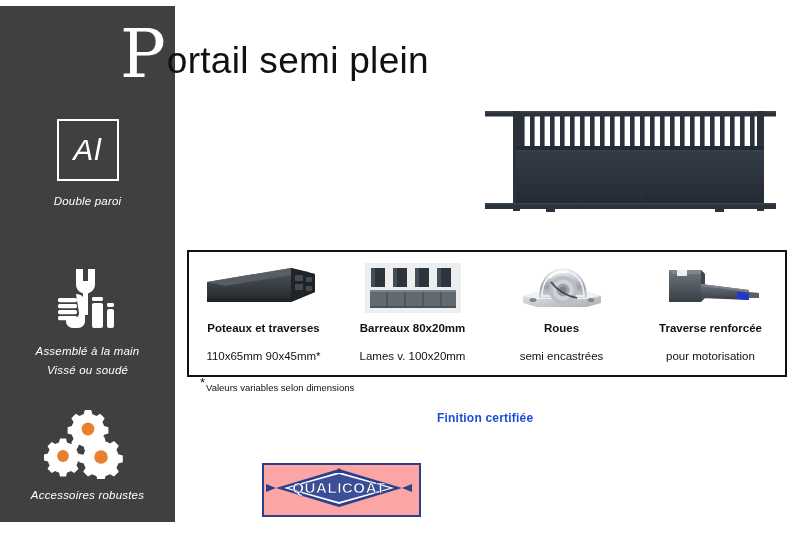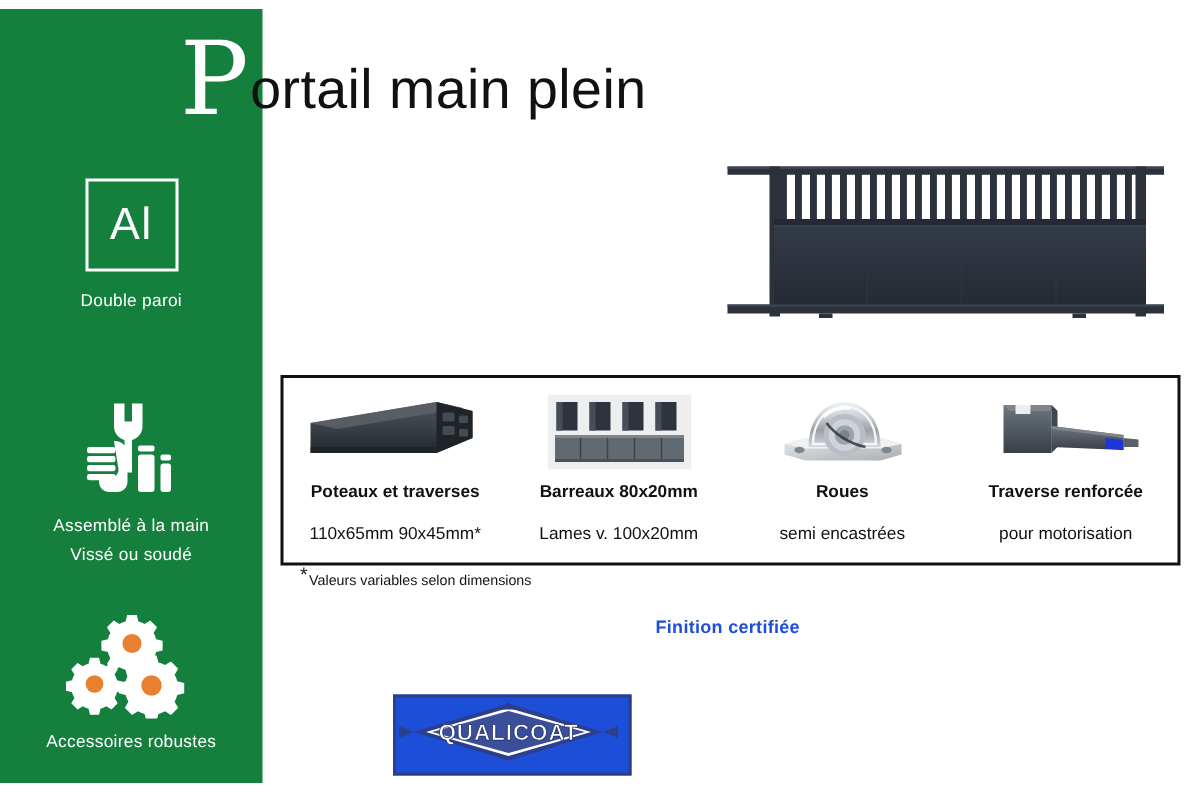--- a/index.html
+++ b/index.html
@@ -14,22 +14,23 @@
     position:absolute; inset:0;
     background:#ffffff;
     overflow:hidden;
   }
 
   
   .sidebar{
     position:absolute;
     left:0; top:6px;
     width:175px; height:516px;
-    background:#15803d;
+    background:#404040;
     z-index:1;
+    font-style:italic;
   }
   .side-feature{
     position:absolute;
     left:0; width:175px;
     text-align:center;
     color:#ffffff;
   }
   .side-feature .ic{
     height:72px;
     display:flex;align-items:center;justify-content:center;
@@ -161,21 +162,21 @@
     color:#1d4ed8;
     letter-spacing:.2px;
   }
 
   
   .qualicoat{
     position:absolute;
     left:262px; top:463px;
     width:155px; height:50px;
     border:2px solid #2b3f8c;
-    background:#1d4ed8;
+    background:#fca5a5;
     z-index:2;
   }
   .qualimarine{
     position:absolute;
     left:560px; top:466px;
     width:150px; height:44px;
     z-index:2;
   }
 
   svg{display:block;}
@@ -241,21 +242,21 @@
             <circle cx="59" cy="48" r="6.8" fill="#e8802f"></circle>
           </g>
         </svg>
       </div>
       <div class="lbl">Accessoires robustes</div>
     </div>
   </div>
 
   <div class="title-wrap">
     <span class="title-cap">P</span>
-    <span class="title-rest">ortail main plein</span>
+    <span class="title-rest">ortail semi plein</span>
   </div>
 
   <div class="gate">
     <svg width="295" height="120" viewBox="0 0 295 120" aria-hidden="true">
       <defs>
         <linearGradient id="panelg" x1="0" y1="0" x2="0" y2="1">
           <stop offset="0" stop-color="#333b47"></stop>
           <stop offset="0.5" stop-color="#2c333e"></stop>
           <stop offset="1" stop-color="#242a33"></stop>
         </linearGradient>

